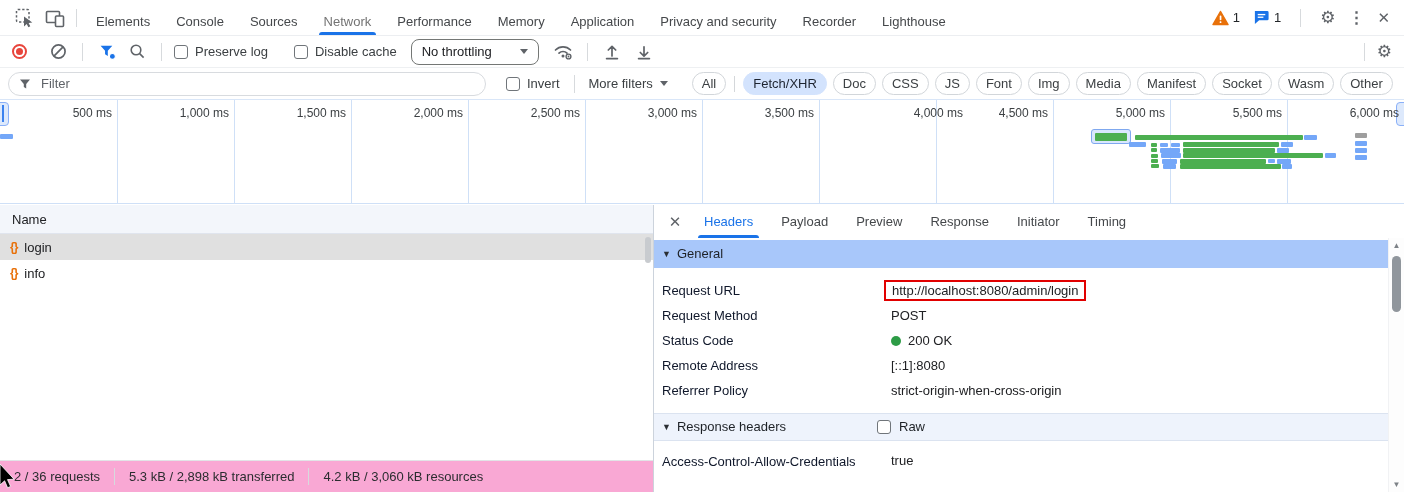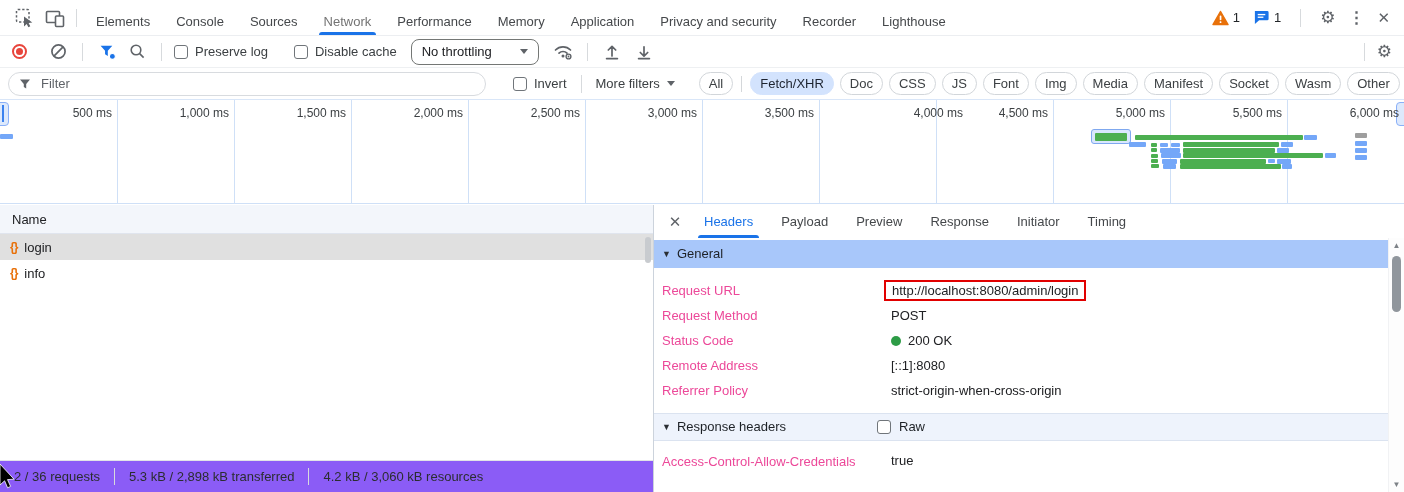--- a/index.html
+++ b/index.html
@@ -78,39 +78,39 @@
   .requests { position:absolute; top:205px; left:0; width:654px; height:255px; background:#fff; border-right:1px solid #ccd3dc; }
   .name-header { height:29px; line-height:29px; padding-left:12px; background:#f3f6fb; border-bottom:1px solid #e0e5ee; color:#202124; }
   .req-row { height:26px; display:flex; align-items:center; gap:7px; padding-left:10px; cursor:pointer; }
   .req-row.selected { background:#e0e0e0; }
   .xhr-icon { color:#e8710a; font-weight:bold; font-size:12px; letter-spacing:-1px; }
   .list-scroll-thumb { position:absolute; right:2px; top:32px; width:6px; height:26px; background:#c8cbcf; border-radius:3px; cursor:pointer; }
 
   
   .statusbar {
     position:absolute; top:460px; left:0; width:654px; height:32px;
-    border-top:1px solid #e2e4e7; background:#8b5cf6;
+    border-top:1px solid #e2e4e7; background:#f9a8d4;
     display:flex; align-items:center; gap:14px; padding-left:14px; color:#2b2d30;
   }
   .statusbar .sep { height:17px; }
 
   
   .details { position:absolute; top:205px; left:653px; width:751px; height:287px; background:#fff; border-left:1px solid #ccd3dc; }
   .det-tabs { height:33px; display:flex; align-items:center; padding-left:6px; }
   .det-close { width:30px; height:30px; display:flex; align-items:center; justify-content:center; color:#5f6368; font-size:15px; cursor:pointer; }
   .det-tab { position:relative; height:33px; line-height:33px; padding:0 14px; color:#45484b; cursor:pointer; }
   .det-tab.active { color:#1a73e8; font-weight:500; }
   .det-content { position:absolute; top:33px; left:0; right:16px; bottom:0; overflow:hidden; }
   .sec-header { position:relative; height:28px; line-height:28px; background:#a8c7fa; padding-left:8px; color:#1d2126; display:flex; align-items:center; gap:6px; cursor:pointer; }
   .sec-header.light { background:#eef3fc; border-top:1px solid #dbe3f0; border-bottom:1px solid #dbe3f0; margin-top:10px; }
   .tri { font-size:9px; color:#2a2e33; }
   .kv-rows { padding-top:10px; }
   .kv-row { display:flex; align-items:center; min-height:25px; padding-left:8px; }
   .kv-row.top { align-items:flex-start; padding-top:4px; }
-  .kv-label { width:222px; color:#ec4899; flex:0 0 auto; line-height:17px; }
+  .kv-label { width:222px; color:#0f172a; flex:0 0 auto; line-height:17px; }
   .kv-label.narrow { width:200px; }
   .kv-value { margin-left:7px; color:#202124; display:flex; align-items:center; gap:7px; }
   .red-box { margin-left:0; border:2px solid #e10000; padding:1px 6px; }
   .status-dot { width:10px; height:10px; border-radius:50%; background:#2d9c46; flex:0 0 auto; }
   .raw-wrap { position:absolute; left:223px; top:0; height:100%; display:flex; align-items:center; gap:8px; cursor:pointer; }
 
   
   .v-scrollbar { position:absolute; top:33px; right:0; bottom:0; width:16px; background:#fdfdfd; border-left:1px solid #f1f2f4; }
   .sb-arrow { position:absolute; left:0; width:100%; text-align:center; font-size:8px; color:#7d8287; cursor:pointer; }
   .sb-thumb { position:absolute; left:3px; top:18px; width:9px; height:56px; background:#90969c; border-radius:5px; cursor:pointer; }
@@ -231,21 +231,21 @@
   <span class="glyph-btn" style="font-size:17px;">⚙</span>
 </div>
 
 <div class="filterbar">
   <div class="filter-pill">
     <svg width="12" height="12" viewBox="0 0 12 12">
       <path d="M1,1.5 h10 l-3.8,4.4 v4.6 l-2.4,-1.6 V5.9 z" fill="#5f6368"></path>
     </svg>
     <input type="text" placeholder="Filter" style="">
   </div>
-  <div class="cb-group" style="margin-left:27px;justify-content:center;">
+  <div class="cb-group" style="margin-left:20px;justify-content:center;">
     <span class="checkbox"></span>
     <span class="cb-label">Invert</span>
   </div>
   <div class="sep"></div>
   <div class="more-filters">
     <span>More filters</span>
     <span class="caret-down"></span>
   </div>
   <div class="chips">
     <div class="chip">All</div>

